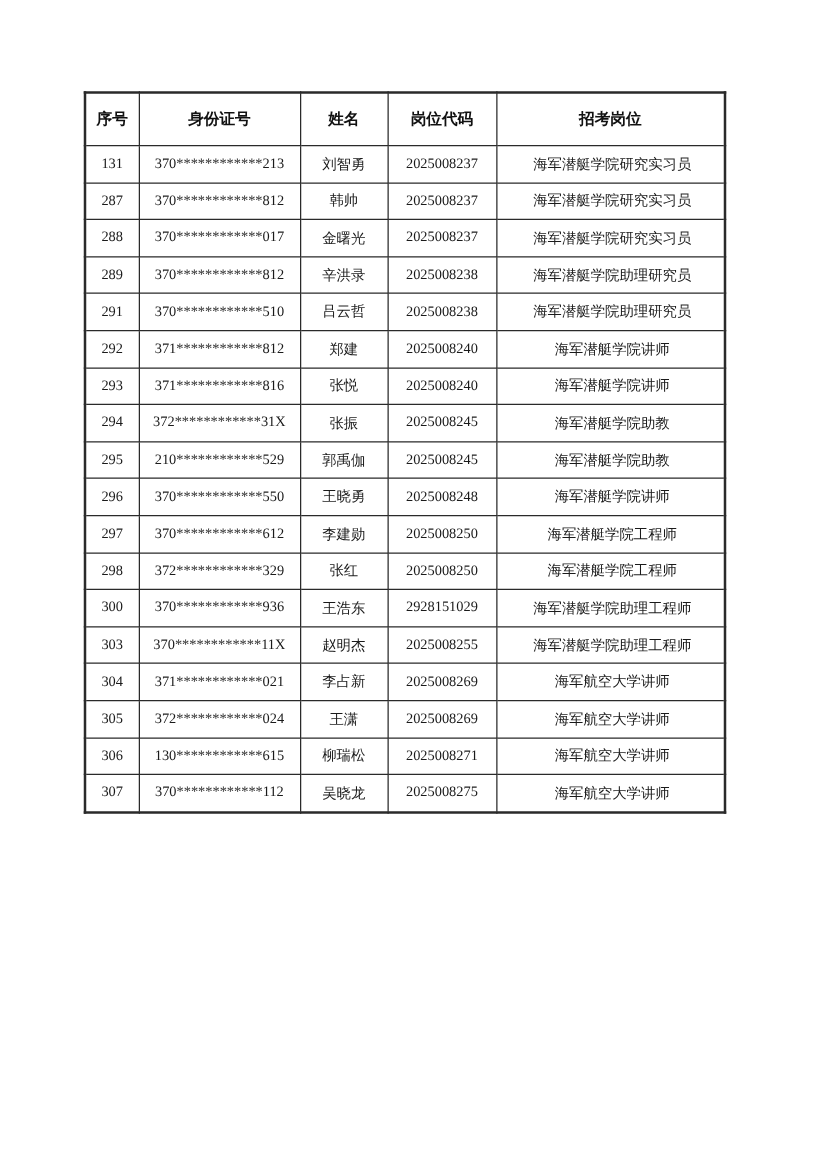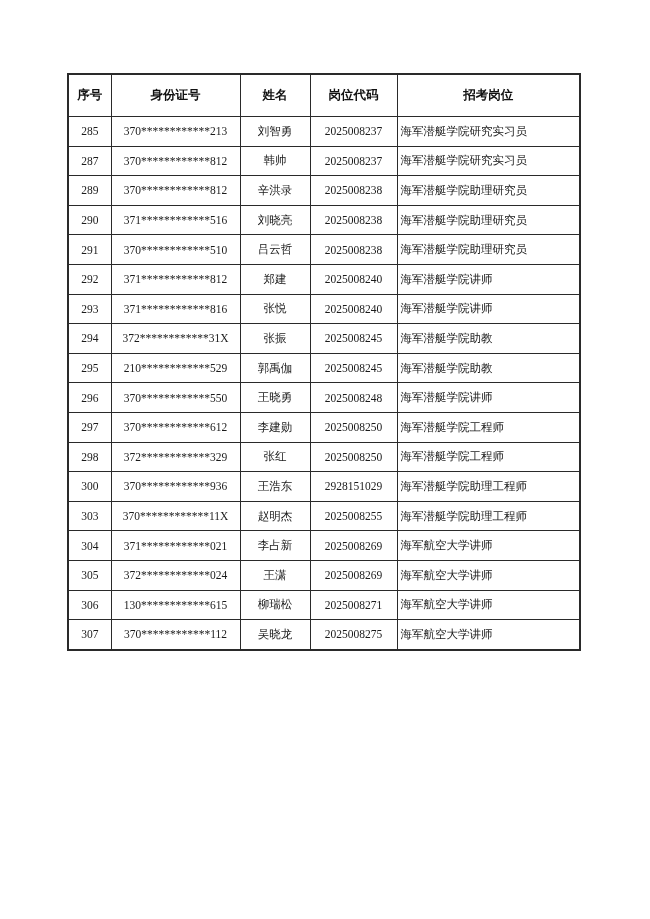--- a/index.html
+++ b/index.html
@@ -42,21 +42,21 @@
     color: #111;
   }
   table.roster td {
     height: 28.6px;
     font-family: "Liberation Serif", serif;
     font-size: 11.5px;
     text-align: center;
     color: #1a1a1a;
   }
   table.roster td.col-position-title {
-    text-align: left;
+    text-align: center;
     padding-left: 3px;
   }
   .page-footer {
     position: absolute;
     left: 0;
     top: 871px;
     width: 100%;
     font-family: "Liberation Serif", serif;
     font-size: 12px;
     color: #1a1a1a;
@@ -80,48 +80,48 @@
       <tr>
         <th>序号</th>
         <th>身份证号</th>
         <th>姓名</th>
         <th>岗位代码</th>
         <th>招考岗位</th>
       </tr>
     </thead>
     <tbody>
         <tr>
-          <td>285</td>
+          <td>131</td>
           <td>370************213</td>
           <td>刘智勇</td>
           <td>2025008237</td>
           <td class="col-position-title">海军潜艇学院研究实习员</td>
         </tr>
         <tr>
           <td>287</td>
           <td>370************812</td>
           <td>韩帅</td>
           <td>2025008237</td>
           <td class="col-position-title">海军潜艇学院研究实习员</td>
         </tr>
         <tr>
+          <td>288</td>
+          <td>370************017</td>
+          <td>金曙光</td>
+          <td>2025008237</td>
+          <td class="col-position-title">海军潜艇学院研究实习员</td>
+        </tr>
+        <tr>
           <td>289</td>
           <td>370************812</td>
           <td>辛洪录</td>
           <td>2025008238</td>
           <td class="col-position-title">海军潜艇学院助理研究员</td>
         </tr>
         <tr>
-          <td>290</td>
-          <td>371************516</td>
-          <td>刘晓亮</td>
-          <td>2025008238</td>
-          <td class="col-position-title">海军潜艇学院助理研究员</td>
-        </tr>
-        <tr>
           <td>291</td>
           <td>370************510</td>
           <td>吕云哲</td>
           <td>2025008238</td>
           <td class="col-position-title">海军潜艇学院助理研究员</td>
         </tr>
         <tr>
           <td>292</td>
           <td>371************812</td>
           <td>郑建</td>

